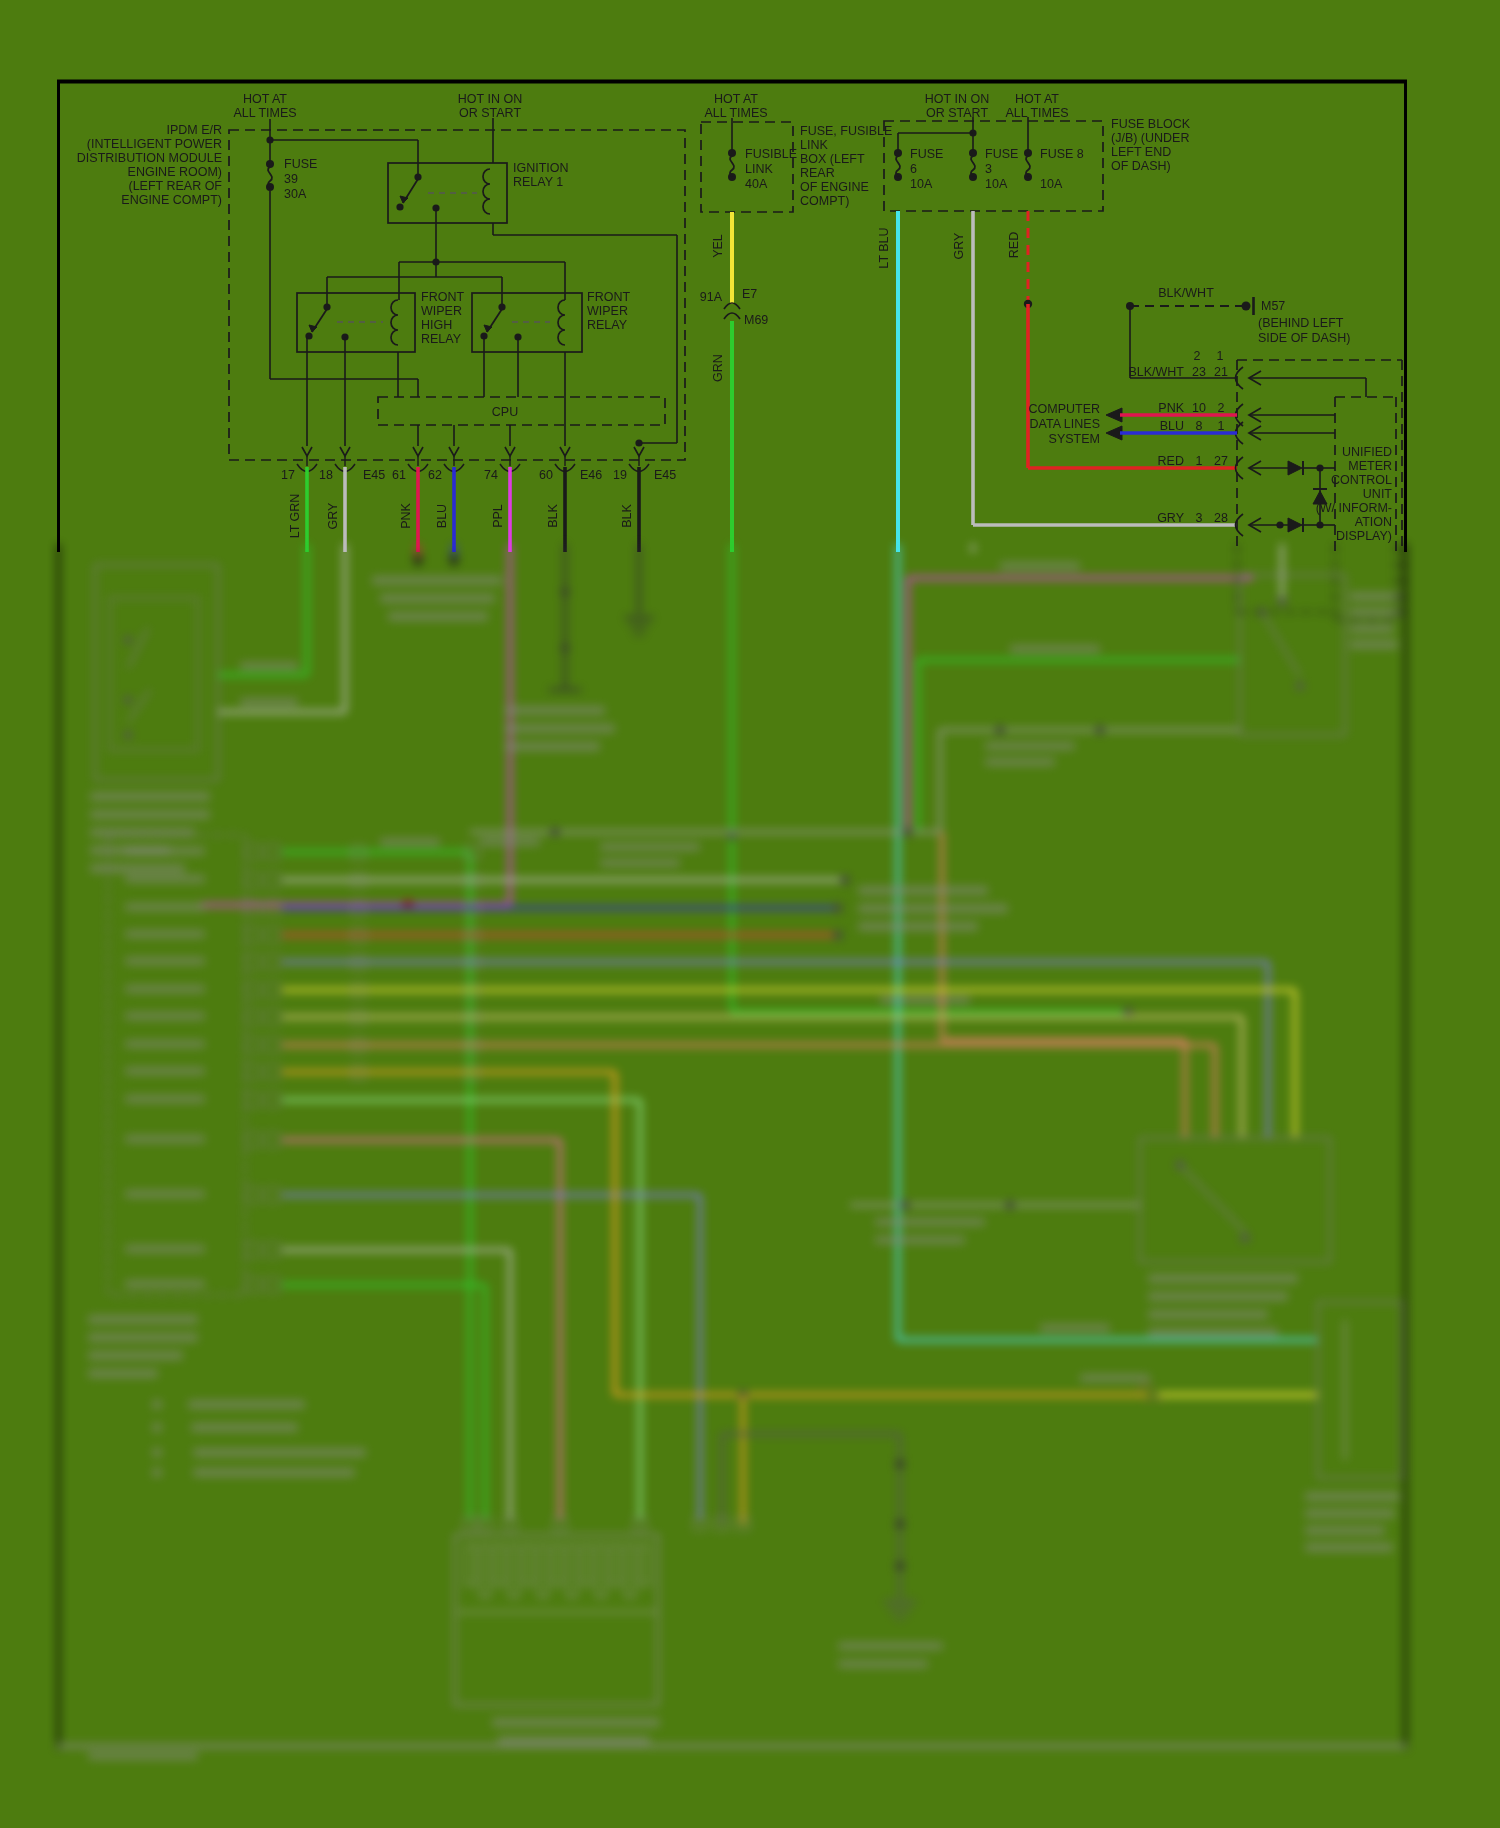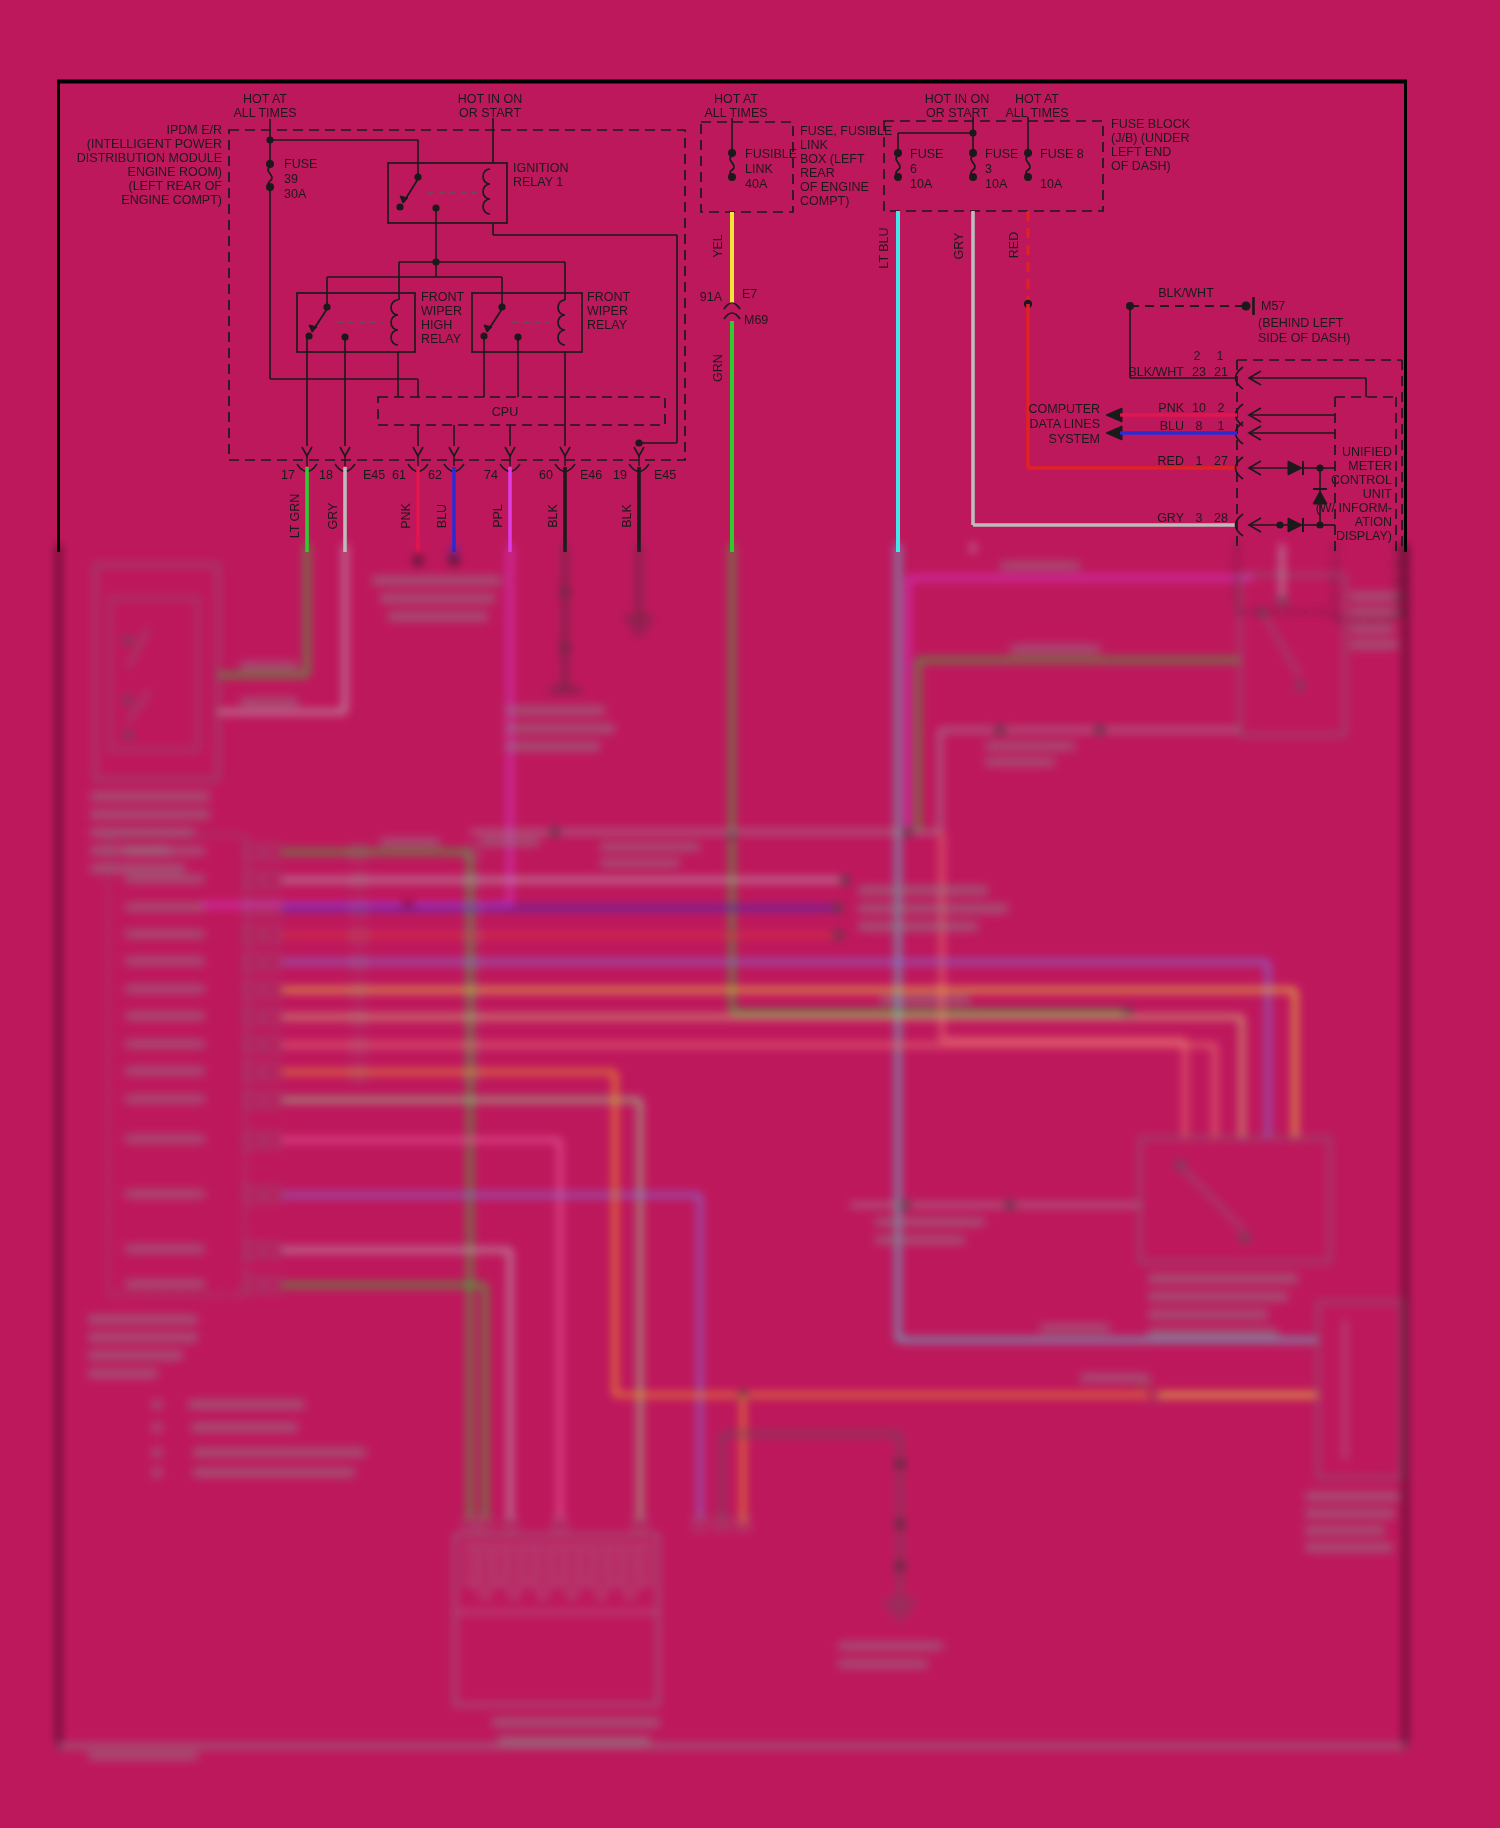--- a/index.html
+++ b/index.html
@@ -1,16 +1,16 @@
 <!DOCTYPE html>
 <html><head>
 <meta charset="utf-8">
 <style>
   html,body{margin:0;padding:0;background:#fff;}
-  #page{position:relative;width:1500px;height:1828px;background:#be185d;overflow:hidden;
+  #page{position:relative;width:1500px;height:1828px;background:#4d7c0f;overflow:hidden;
         font-family:"Liberation Sans","DejaVu Sans",sans-serif;}
   svg{position:absolute;left:0;top:0;}
   #blur-layer{filter:blur(5px);opacity:.93;}
   text{fill:#1a1a1a;font-size:12.5px;font-family:"Liberation Sans","DejaVu Sans",sans-serif;}
 </style>
 </head>
 <body>
 
 <div id="page">
   <svg id="sharp-layer" width="1500" height="1828" viewBox="0 0 1500 1828">

